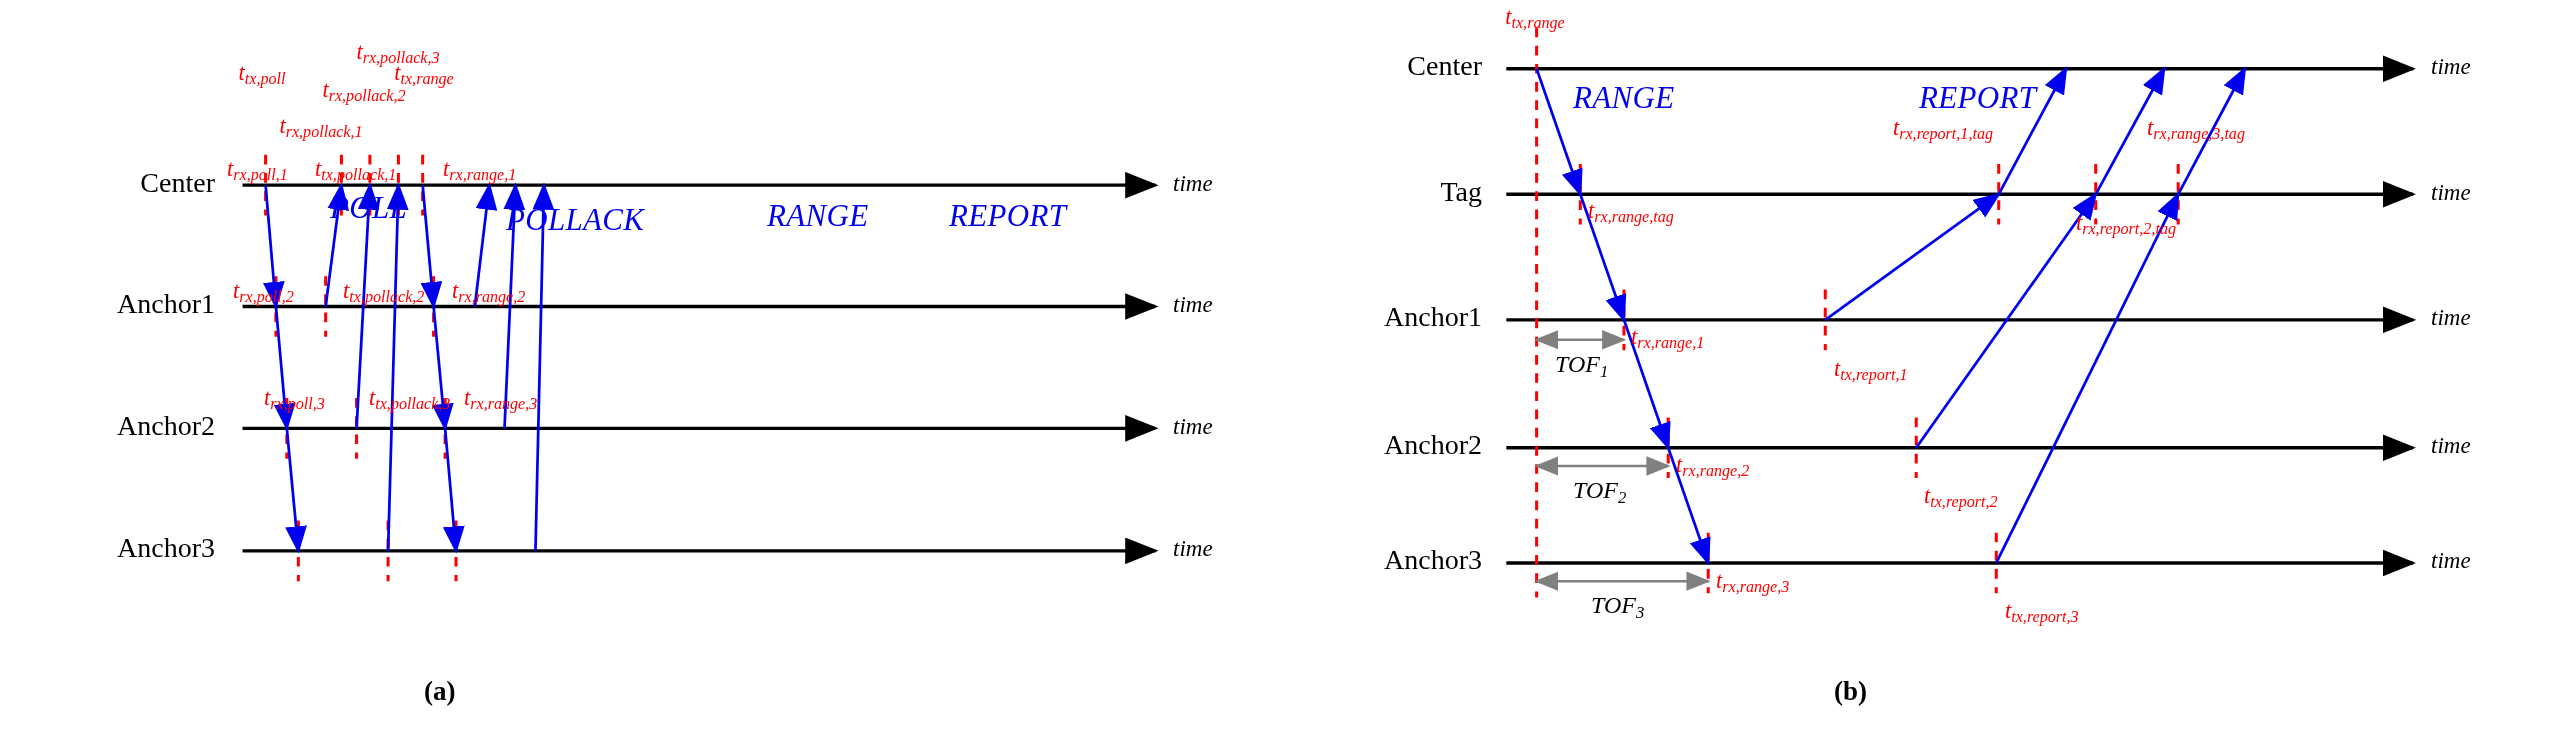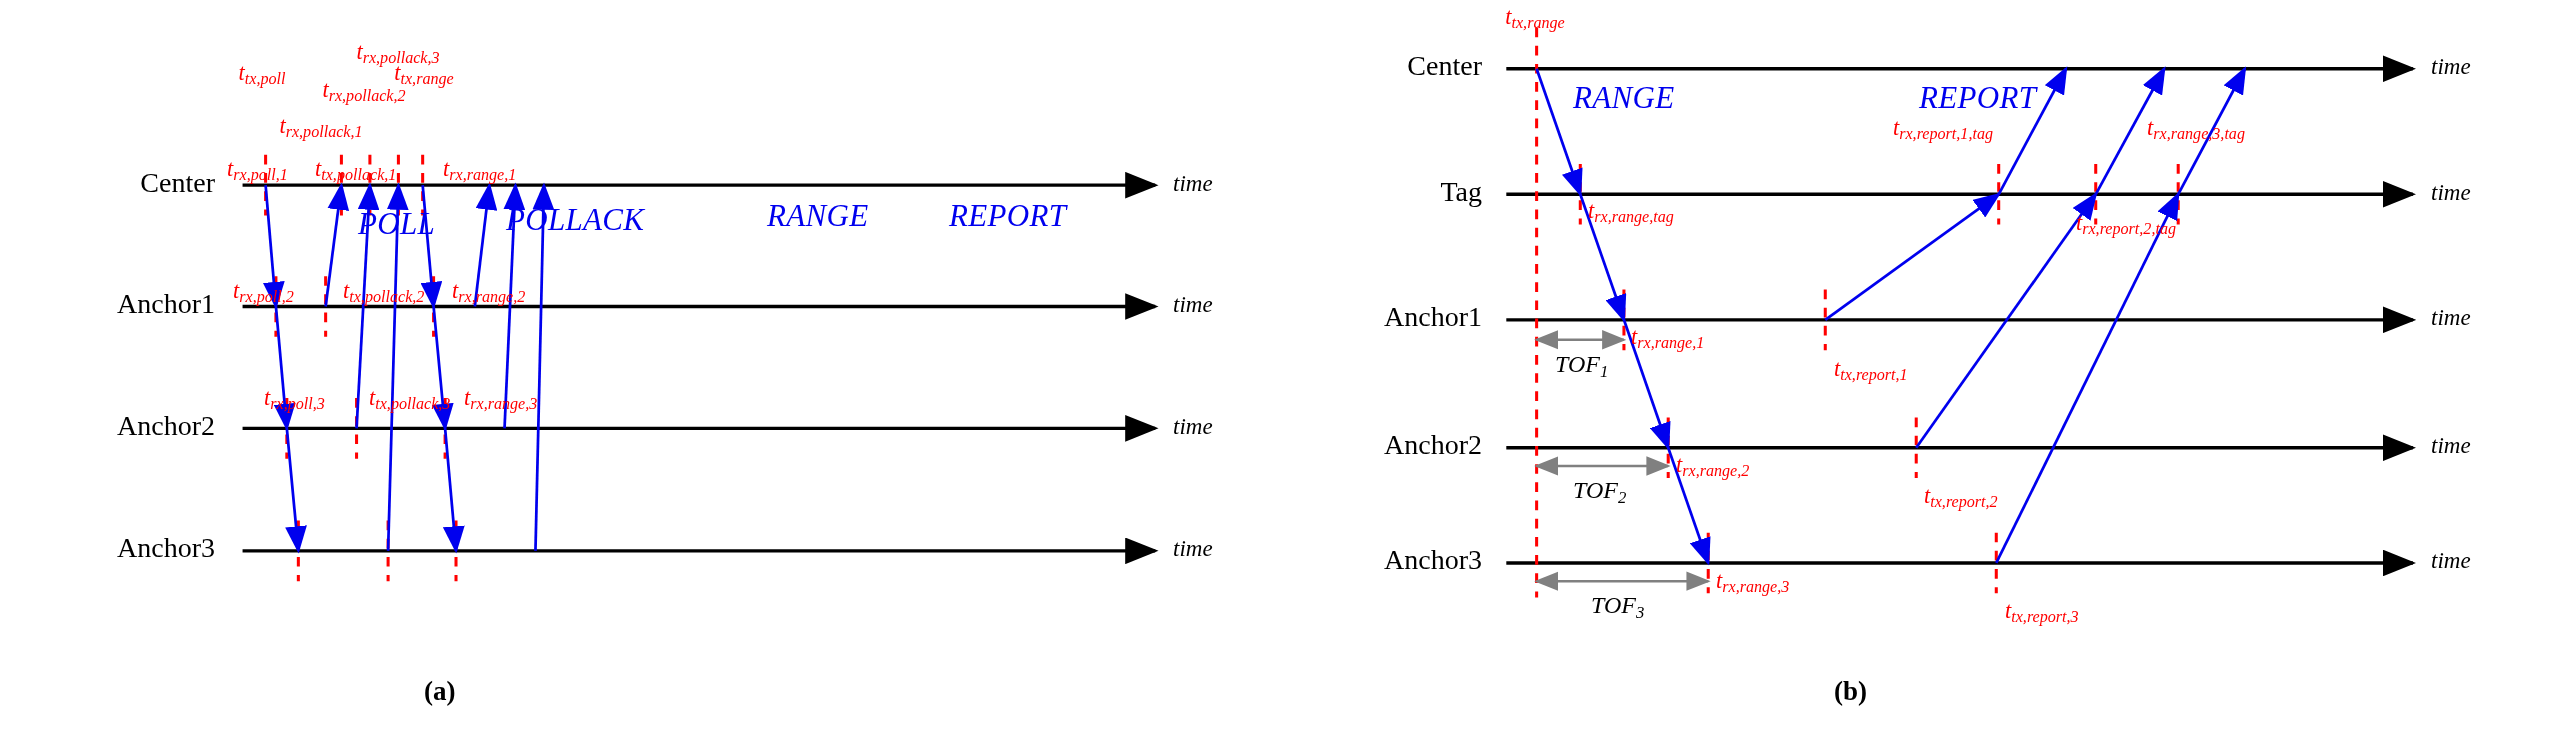--- a/index.html
+++ b/index.html
@@ -86,21 +86,21 @@
       <line x1="883" y1="908" x2="897" y2="305" stroke="#0000ee" stroke-width="4.5" marker-end="url(#ah-blue-a)"></line>
     </svg>
     <div class="node-label" style="right: 1073px; top: 169px;">Center</div>
     <div class="node-label" style="right: 1073px; top: 290px;">Anchor1</div>
     <div class="node-label" style="right: 1073px; top: 412px;">Anchor2</div>
     <div class="node-label" style="right: 1073px; top: 534px;">Anchor3</div>
     <div class="time-label" style="left: 1173px; top: 172px;">time</div>
     <div class="time-label" style="left: 1173px; top: 293px;">time</div>
     <div class="time-label" style="left: 1173px; top: 415px;">time</div>
     <div class="time-label" style="left: 1173px; top: 537px;">time</div>
-    <div class="msg-label" style="left: 330px; top: 208px; margin-left: 28px;">POLL</div>
+    <div class="msg-label" style="left: 330px; top: 192px;">POLL</div>
     <div class="msg-label" style="left: 506px; top: 204px;">POLLACK</div>
     <div class="msg-label" style="left: 767px; top: 200px;">RANGE</div>
     <div class="msg-label" style="left: 949px; top: 200px;">REPORT</div>
     <div class="tstamp" style="top: 62px; left: 262px; transform: translateX(-50%); text-align: right;"><span>t</span><sub>tx,poll</sub></div>
     <div class="tstamp" style="top: 158px; left: 227px;"><span>t</span><sub>rx,poll,1</sub></div>
     <div class="tstamp" style="top: 280px; left: 233px;"><span>t</span><sub>rx,poll,2</sub></div>
     <div class="tstamp" style="top: 387px; left: 264px;"><span>t</span><sub>rx,poll,3</sub></div>
     <div class="tstamp" style="top: 115px; left: 321px; transform: translateX(-50%);"><span>t</span><sub>rx,pollack,1</sub></div>
     <div class="tstamp" style="top: 79px; left: 364px; transform: translateX(-50%);"><span>t</span><sub>rx,pollack,2</sub></div>
     <div class="tstamp" style="top: 41px; left: 398px; transform: translateX(-50%);"><span>t</span><sub>rx,pollack,3</sub></div>

